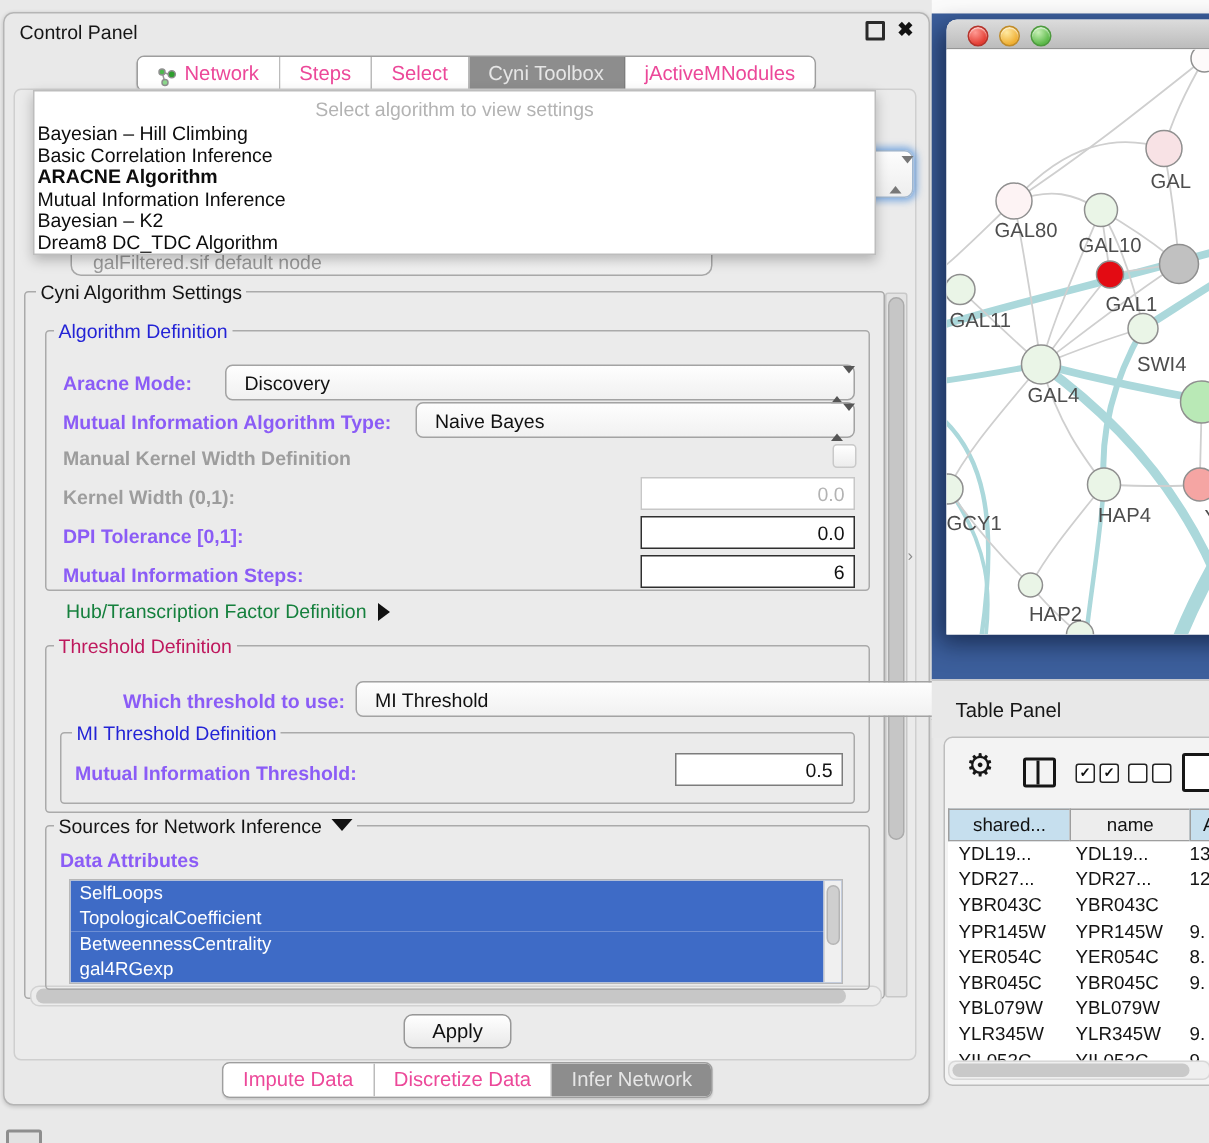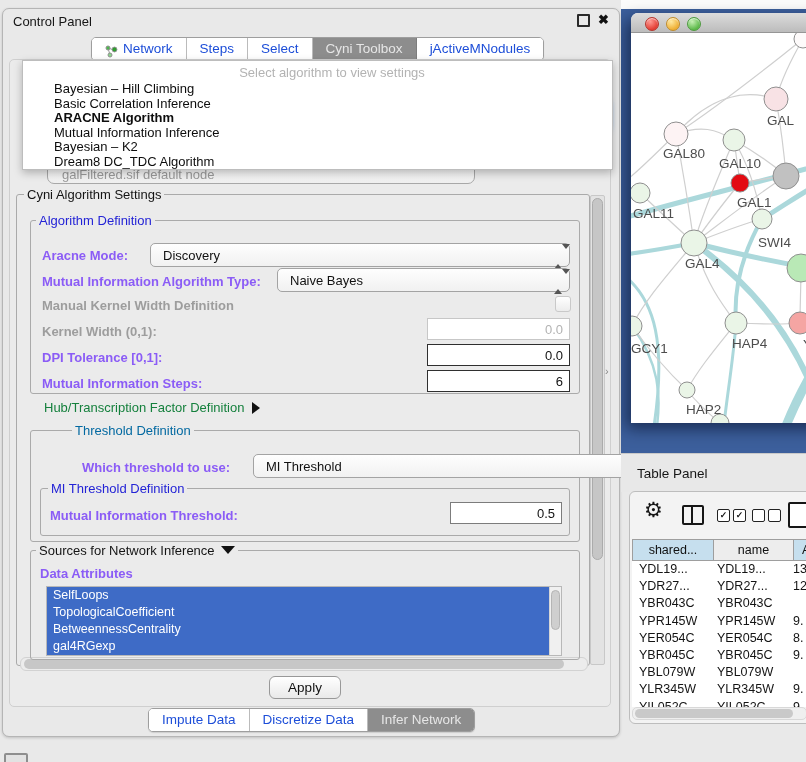--- a/index.html
+++ b/index.html
@@ -9,44 +9,44 @@
   
   #cp{position:absolute;left:2px;top:8px;width:616px;height:727px;background:#e9e9e9;
       border:1px solid #b5b5b5;border-radius:7px;box-shadow:0 1px 3px rgba(0,0,0,.18);}
   .cp-title{position:absolute;left:10px;top:5px;font-size:13px;color:#161616;}
   .cp-btns{position:absolute;right:10px;top:4px;display:flex;gap:8px;align-items:center;}
   .float-ico{width:9px;height:9px;border:2px solid #2a2a2a;border-radius:1px;}
   .close-ico{font-size:13px;font-weight:bold;color:#111;line-height:14px;}
 
   
   .seg{position:absolute;display:flex;background:#fff;border:1px solid #9e9e9e;border-radius:5px;overflow:hidden;height:22px;box-shadow:0 1px 1px rgba(0,0,0,.12);}
-  .seg .tab{padding:0 13px;line-height:22px;font-size:13.5px;color:#1d4ed8;border-right:1px solid #bbb;display:flex;align-items:center;gap:5px;background:#fff;}
+  .seg .tab{padding:0 13px;line-height:22px;font-size:13.5px;color:#ec4899;border-right:1px solid #bbb;display:flex;align-items:center;gap:5px;background:#fff;}
   .seg .tab:last-child{border-right:none;}
   .seg .tab.sel{background:#8d8d8d;color:#e6e6e6;border-right-color:#7d7d7d;}
 
   #cp-content{position:absolute;left:6px;top:50px;width:600px;height:646px;background:#ebebeb;
               border:1px solid #cfcfcf;border-radius:5px;}
 
   
   .ghost-combo{position:absolute;background:linear-gradient(#fdfdfd,#eee);border:1px solid #9fb6cf;border-radius:6px;box-shadow:0 0 5px 2px rgba(90,150,220,.75);}
   .net-combo{position:absolute;left:37px;top:94px;width:428px;height:30px;background:linear-gradient(#fdfdfd,#efefef);
              border:1px solid #a8a8a8;border-radius:7px;color:#9a9a9a;padding:12px 0 0 14px;box-sizing:border-box;font-size:13px;}
 
   
   .dropdown{position:absolute;left:12px;top:0;width:560px;height:108px;background:#fff;border:1px solid #bdbdbd;
-            box-shadow:0 3px 8px rgba(0,0,0,.25);z-index:5;padding-left:29px;}
+            box-shadow:0 3px 8px rgba(0,0,0,.25);z-index:5;}
   .dd-ph{text-align:center;color:#b3b3b3;font-size:13px;padding-top:4px;height:17px;}
   .dd-item{font-size:13px;color:#0d0d0d;line-height:14.5px;padding-left:2px;white-space:nowrap;}
   .dd-item.bold{font-weight:bold;}
 
   
   .grp{position:absolute;border:1px solid #aaa;border-radius:3px;}
   .grp-title{position:absolute;font-size:13px;background:#ebebeb;padding:0 3px;white-space:nowrap;z-index:2;}
   .t-blue{color:#2323d6;}
-  .t-green{color:#0369a1;margin-left:36px;}
+  .t-green{color:#be185d;}
   .t-black{color:#141414;}
 
   .lbl{position:absolute;font-weight:bold;font-size:13px;color:#8b5cf6;white-space:nowrap;}
   .lbl.dis{color:#9d9d9d;}
 
   .combo{position:absolute;background:linear-gradient(#fefefe,#f1f1f1);border:1px solid #a3a3a3;border-radius:5px;
          height:24px;box-sizing:border-box;font-size:13px;color:#111;}
   .combo .cv{position:absolute;left:12px;top:4px;white-space:nowrap;}
   .spin{position:absolute;right:7px;top:5px;width:8px;}
   .spin .up{width:0;height:0;border-left:4px solid transparent;border-right:4px solid transparent;border-bottom:5px solid #555;margin-bottom:3px;}
@@ -218,21 +218,21 @@
       <input class="tf" style="left: 417px; top: 310px; width: 143px;" value="6">
 
       <span class="lbl" style="left:34px;top:340px;font-weight:normal;color:#15803d;">
         <span>Hub/Transcription Factor Definition</span><span class="arrow-r"></span>
       </span>
 
       <span class="grp-title t-green" style="left:26px;top:363px;">Threshold Definition</span>
       <div class="grp" style="left:20px;top:370px;width:548px;height:110px;"></div>
 
       <span class="lbl" style="left:72px;top:400px;">Which threshold to use:</span>
-      <div class="combo" style="left:227px;top:394px;width:400px;margin-left:16px;">
+      <div class="combo" style="left:227px;top:394px;width:400px;">
         <span class="cv">MI Threshold</span>
         <span class="spin"><span class="up"></span><span class="dn"></span></span>
       </div>
 
       <span class="grp-title t-blue" style="left:38px;top:421px;">MI Threshold Definition</span>
       <div class="grp" style="left:30px;top:428px;width:528px;height:46px;"></div>
 
       <span class="lbl" style="left:40px;top:448px;">Mutual Information Threshold:</span>
       <input class="tf mid" style="left: 440px; top: 442px; width: 112px;" value="0.5">
 

